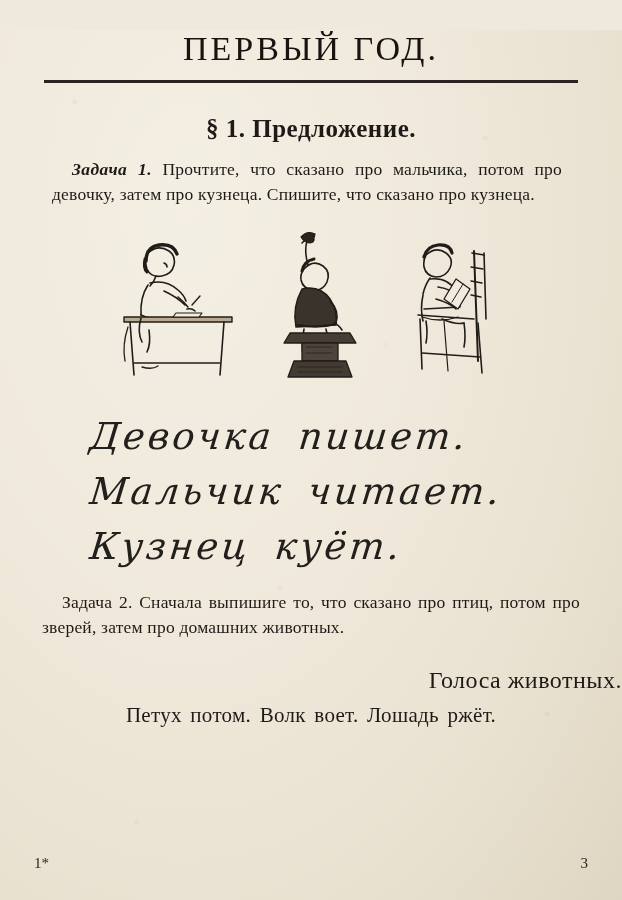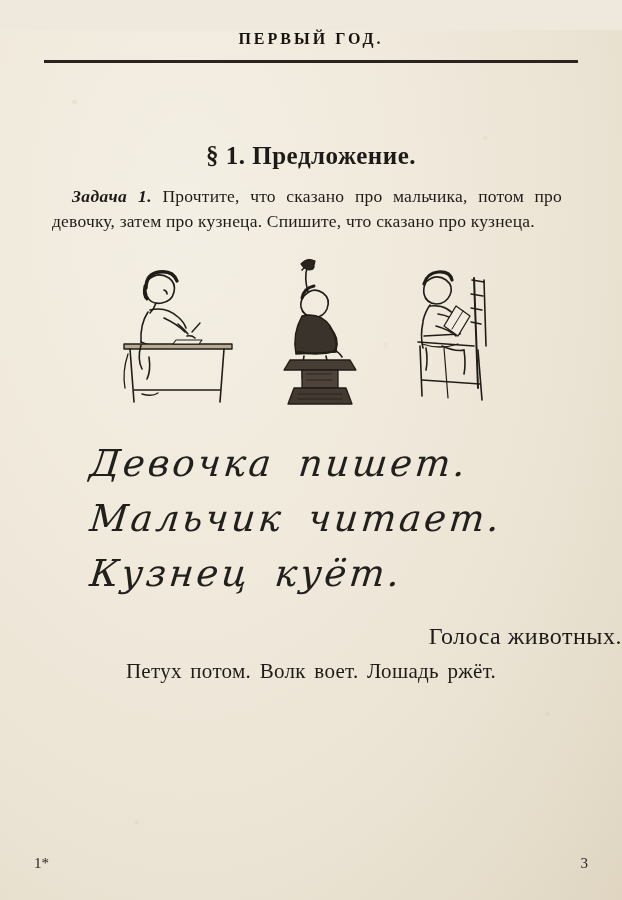--- a/index.html
+++ b/index.html
@@ -38,39 +38,39 @@
   .content {
     position: relative;
     z-index: 2;
     padding: 0;
     color: #1e1a17;
   }
 
   
   .running-head {
     text-align: center;
-    font-size: 16px;
+    font-size: 34px;
     letter-spacing: 3px;
-    font-weight: bold;
+    font-weight: normal;
     margin-top: 30px;
     color: #171310;
     font-family: "Liberation Serif", serif;
   }
   .head-rule {
     margin: 12px 44px 0 44px;
     height: 0;
     border-top: 3px solid #2a2320;
   }
 
   
   .section-title {
     text-align: center;
     font-weight: bold;
     font-size: 25px;
-    margin-top: 79px;
+    margin-top: 32px;
     letter-spacing: 0.5px;
     font-family: "Liberation Serif", serif;
   }
 
   .para {
     margin: 14px 60px 0 52px;
     font-size: 17.5px;
     line-height: 1.42;
     text-align: justify;
     letter-spacing: 0.2px;
@@ -264,20 +264,23 @@
         </g>
       </svg>
     </div>
 
     <div class="cursive-block">
       <div class="cursive">Девочка пишет.</div>
       <div class="cursive">Мальчик читает.</div>
       <div class="cursive">Кузнец куёт.</div>
     </div>
 
+    <p class="para2 first">
+      <span class="task">Задача 2.</span><span> Сначала выпишиге то, что сказано про птиц, потом про зверей, затем про домашних животных.</span>
+    </p>
 
     <div class="subheading">Голоса животных.</div>
 
     <div class="body-lines">
       <div>Петух потом. Волк воет. Лошадь ржёт.</div>
     </div>
 
   </div>
 
   <div class="footer">

